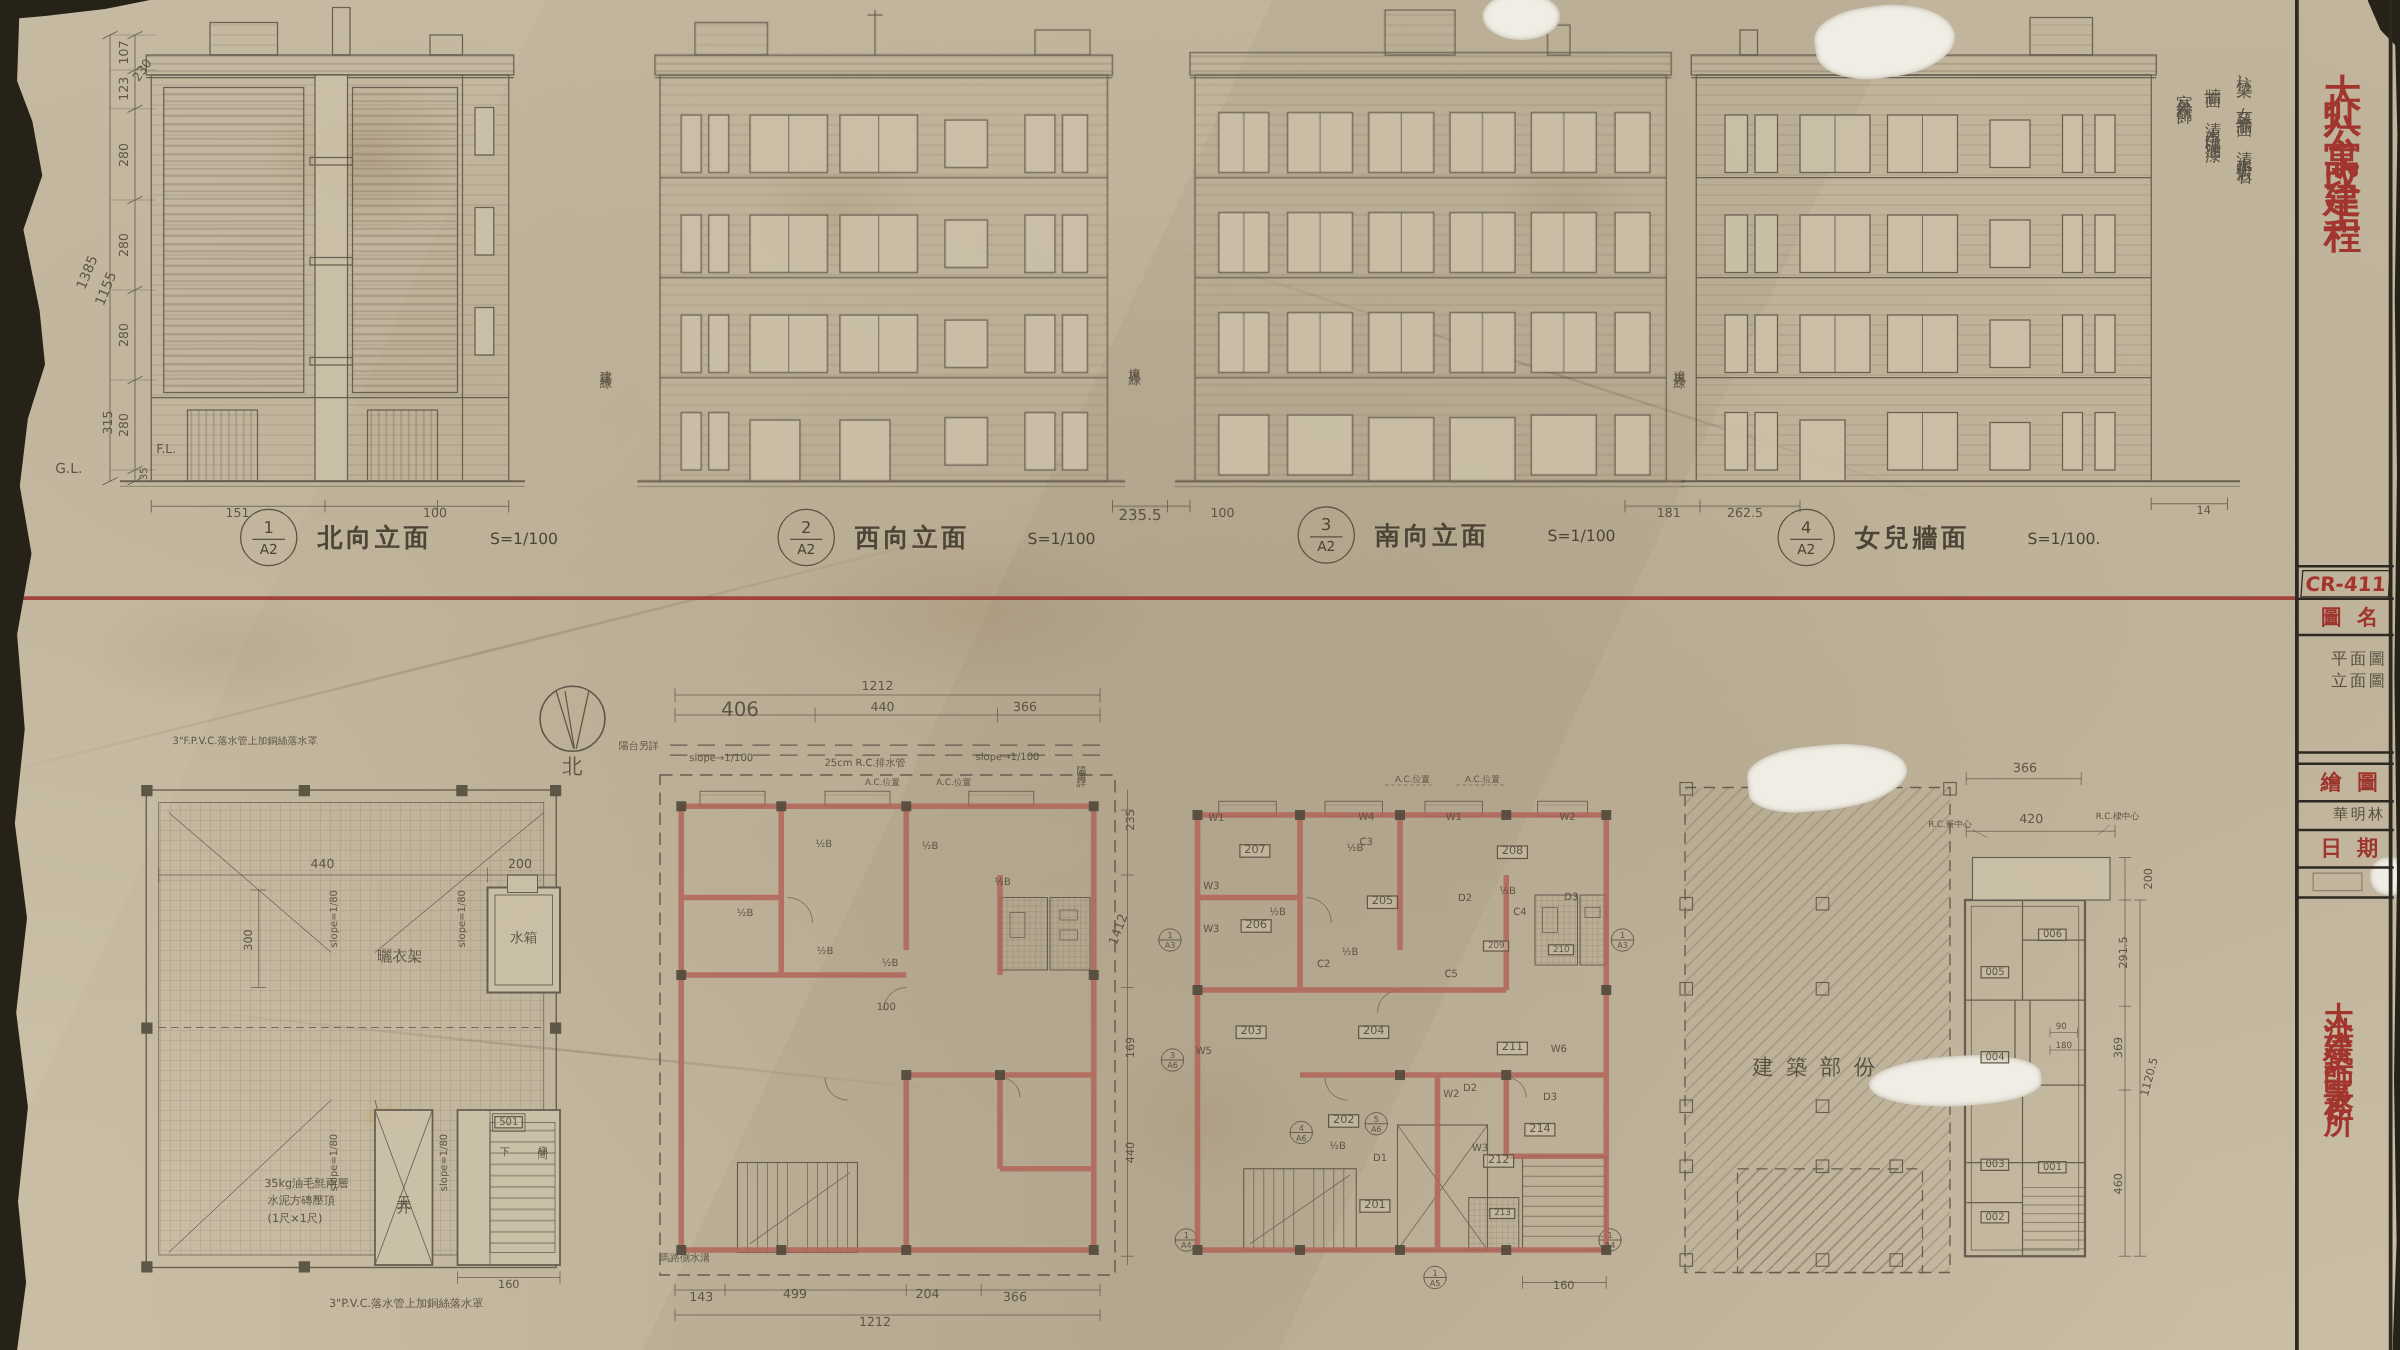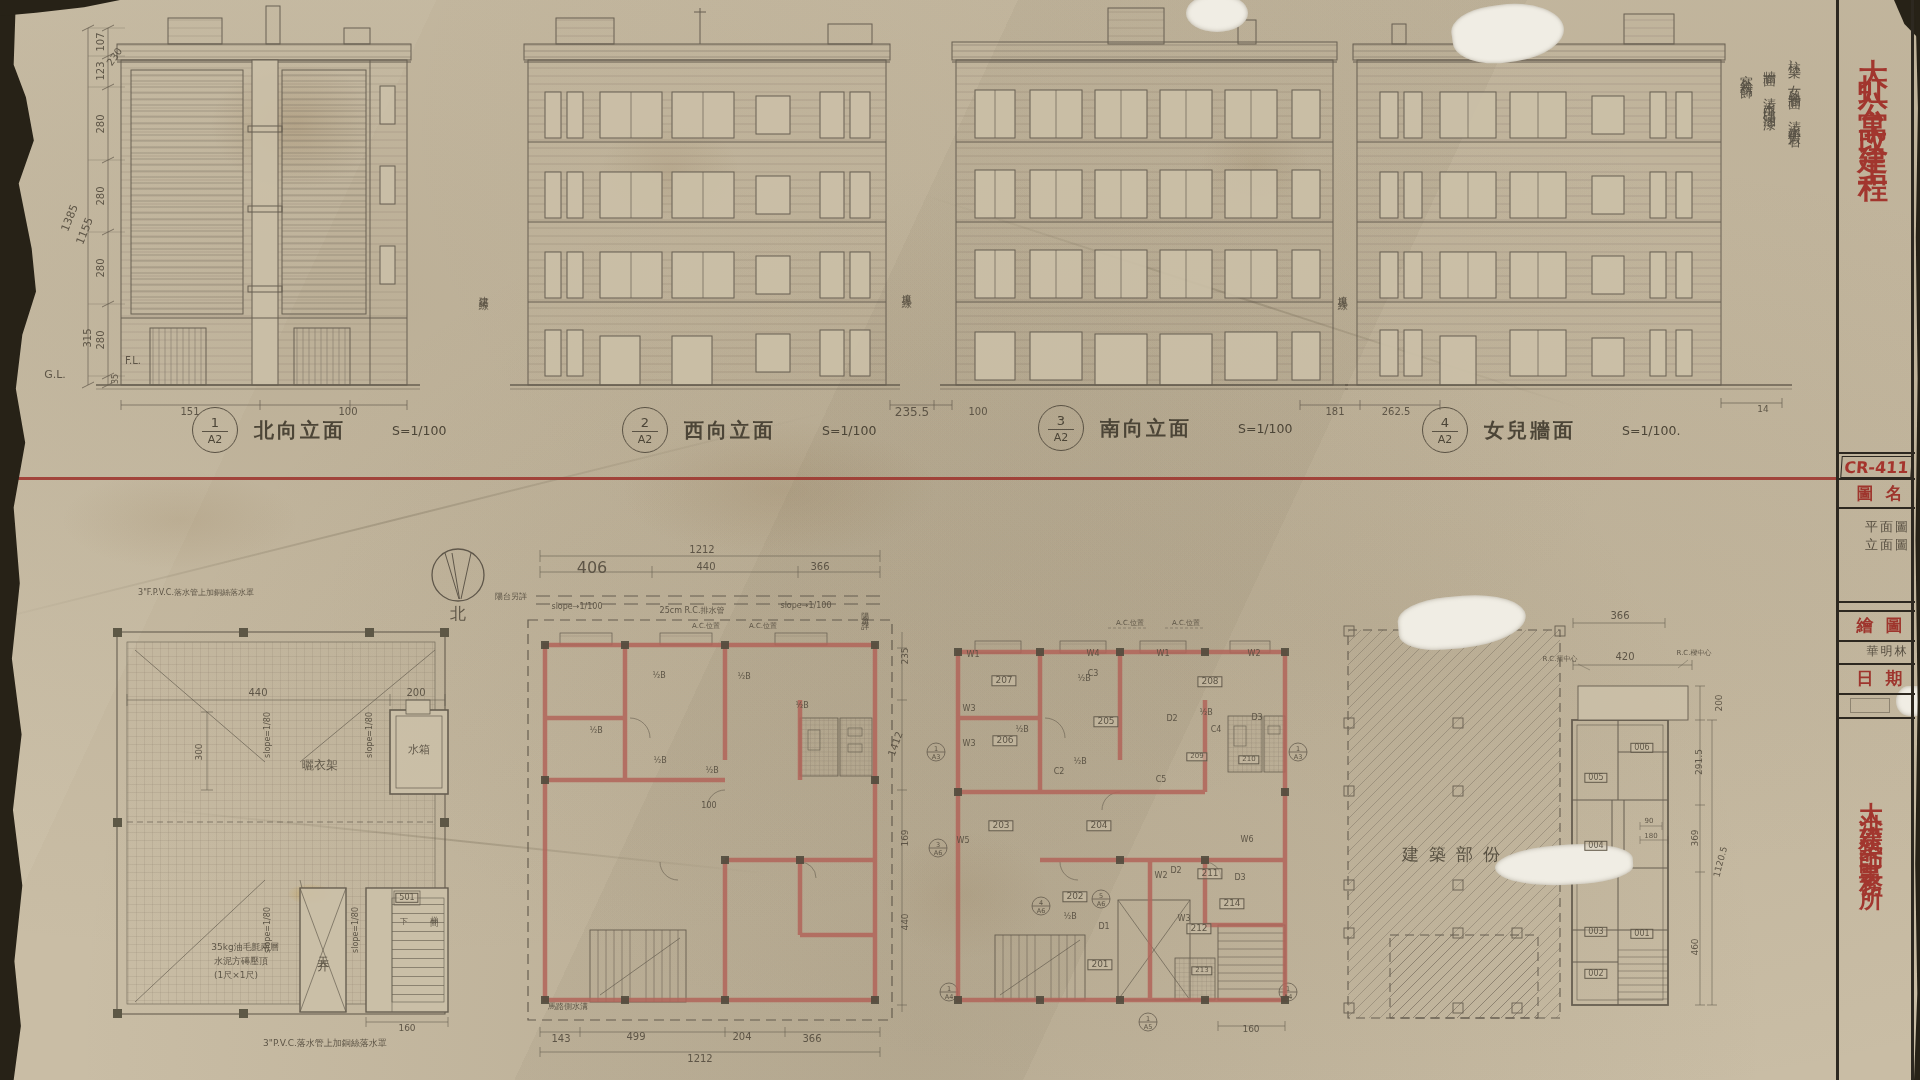--- a/index.html
+++ b/index.html
@@ -529,21 +529,21 @@
       <span class="ann" style="left: 763px; top: 627px; font-size: 7px; transform: translate(-50%, -50%);">A.C.位置</span>
       <span class="ann" style="left: 511px; top: 597px; font-size: 8px; transform: translate(-50%, -50%);">陽台另詳</span>
       <span class="ann v" style="left: 864px; top: 612px; font-size: 8px; transform: translate(-50%, -50%);">陽台另詳</span>
       <span class="ann" style="left: 659px; top: 676px; font-size: 8px; transform: translate(-50%, -50%);">½B</span>
       <span class="ann" style="left: 744px; top: 677px; font-size: 8px; transform: translate(-50%, -50%);">½B</span>
       <span class="ann" style="left: 802px; top: 706px; font-size: 8px; transform: translate(-50%, -50%);">½B</span>
       <span class="ann" style="left: 596px; top: 731px; font-size: 8px; transform: translate(-50%, -50%);">½B</span>
       <span class="ann" style="left: 660px; top: 761px; font-size: 8px; transform: translate(-50%, -50%);">½B</span>
       <span class="ann" style="left: 712px; top: 771px; font-size: 8px; transform: translate(-50%, -50%);">½B</span>
       <span class="ann" style="left: 709px; top: 806px; font-size: 8px; transform: translate(-50%, -50%);">100</span>
-      <span class="ann" style="left: 548px; top: 1007px; font-size: 8px; transform: translate(-50%, -50%); margin-left: 20px;">馬路側水溝</span>
+      <span class="ann" style="left: 548px; top: 1007px; font-size: 8px; transform: translate(-50%, -50%);">馬路側水溝</span>
       <span class="ann" style="left: 561px; top: 1039px; font-size: 10px; transform: translate(-50%, -50%);">143</span>
       <span class="ann" style="left: 636px; top: 1037px; font-size: 10px; transform: translate(-50%, -50%);">499</span>
       <span class="ann" style="left: 742px; top: 1037px; font-size: 10px; transform: translate(-50%, -50%);">204</span>
       <span class="ann" style="left: 812px; top: 1039px; font-size: 10px; transform: translate(-50%, -50%);">366</span>
       <span class="ann" style="left: 700px; top: 1059px; font-size: 10px; transform: translate(-50%, -50%);">1212</span>
       <span class="ann" style="left: 906px; top: 656px; font-size: 9px; transform: translate(-50%, -50%) rotate(-90deg);">235</span>
       <span class="ann" style="left: 896px; top: 744px; font-size: 10px; transform: translate(-50%, -50%) rotate(-70deg);">1412</span>
       <span class="ann" style="left: 906px; top: 838px; font-size: 9px; transform: translate(-50%, -50%) rotate(-90deg);">169</span>
       <span class="ann" style="left: 906px; top: 922px; font-size: 9px; transform: translate(-50%, -50%) rotate(-90deg);">440</span>
       <span class="ann" style="left: 1130px; top: 624px; font-size: 7px; transform: translate(-50%, -50%);">A.C.位置</span>
@@ -573,21 +573,21 @@
       <span class="ann" style="left: 1080px; top: 762px; font-size: 8px; transform: translate(-50%, -50%);">½B</span>
       <span class="ann" style="left: 1070px; top: 917px; font-size: 8px; transform: translate(-50%, -50%);">½B</span>
       <span class="ann box" style="left: 1004px; top: 681px; font-size: 9px; transform: translate(-50%, -50%);">207</span>
       <span class="ann box" style="left: 1005px; top: 741px; font-size: 9px; transform: translate(-50%, -50%);">206</span>
       <span class="ann box" style="left: 1106px; top: 722px; font-size: 9px; transform: translate(-50%, -50%);">205</span>
       <span class="ann box" style="left: 1210px; top: 682px; font-size: 9px; transform: translate(-50%, -50%);">208</span>
       <span class="ann box" style="left: 1197px; top: 757px; font-size: 7px; transform: translate(-50%, -50%);">209</span>
       <span class="ann box" style="left: 1249px; top: 760px; font-size: 7px; transform: translate(-50%, -50%);">210</span>
       <span class="ann box" style="left: 1001px; top: 826px; font-size: 9px; transform: translate(-50%, -50%);">203</span>
       <span class="ann box" style="left: 1099px; top: 826px; font-size: 9px; transform: translate(-50%, -50%);">204</span>
-      <span class="ann box" style="left: 1210px; top: 874px; font-size: 9px; transform: translate(-50%, -50%);">211</span>
+      <span class="ann box" style="left: 1210px; top: 839px; font-size: 9px; transform: translate(-50%, -50%);">211</span>
       <span class="ann box" style="left: 1075px; top: 897px; font-size: 9px; transform: translate(-50%, -50%);">202</span>
       <span class="ann box" style="left: 1100px; top: 965px; font-size: 9px; transform: translate(-50%, -50%);">201</span>
       <span class="ann box" style="left: 1199px; top: 929px; font-size: 9px; transform: translate(-50%, -50%);">212</span>
       <span class="ann box" style="left: 1202px; top: 971px; font-size: 7px; transform: translate(-50%, -50%);">213</span>
       <span class="ann box" style="left: 1232px; top: 904px; font-size: 9px; transform: translate(-50%, -50%);">214</span>
       <span class="ann" style="left: 936px; top: 749px; font-size: 6.5px; transform: translate(-50%, -50%);">1</span>
       <span class="ann" style="left: 936px; top: 757px; font-size: 6.5px; transform: translate(-50%, -50%);">A3</span>
       <span class="ann" style="left: 1298px; top: 749px; font-size: 6.5px; transform: translate(-50%, -50%);">1</span>
       <span class="ann" style="left: 1298px; top: 757px; font-size: 6.5px; transform: translate(-50%, -50%);">A3</span>
       <span class="ann" style="left: 949px; top: 989px; font-size: 6.5px; transform: translate(-50%, -50%);">1</span>

